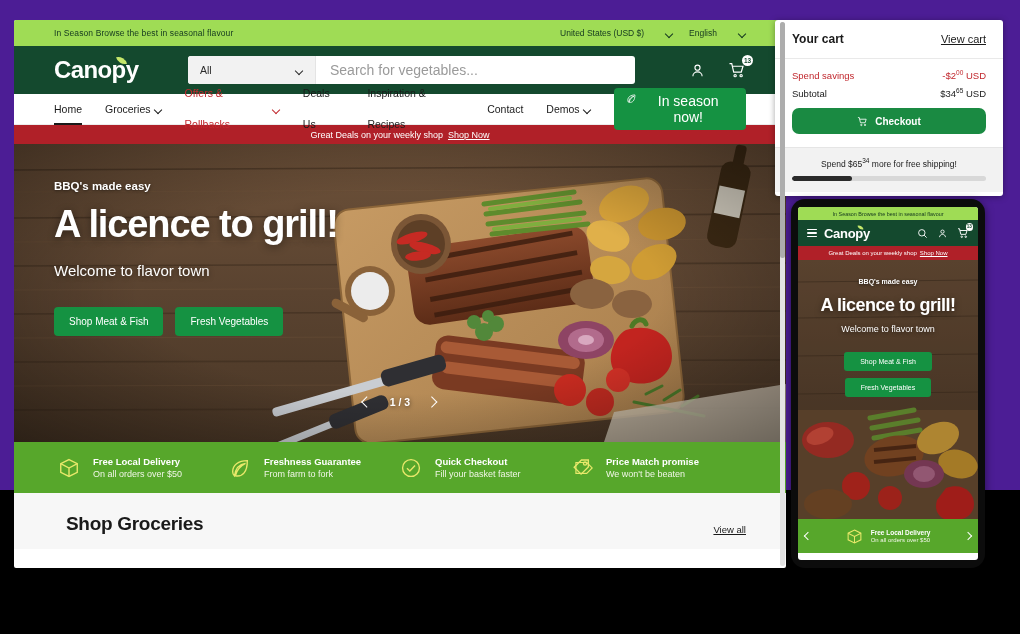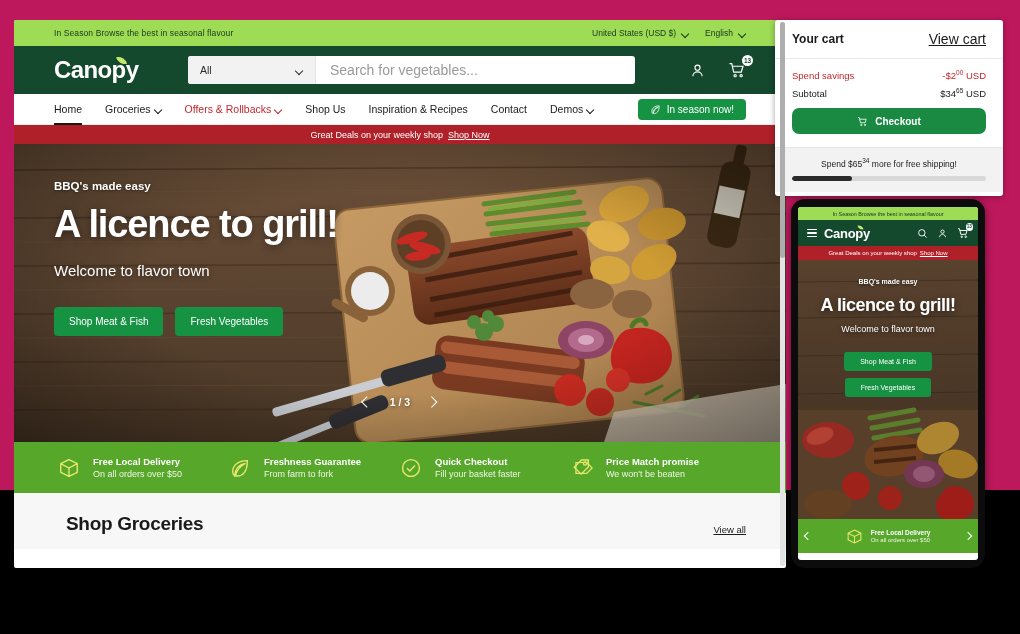--- a/index.html
+++ b/index.html
@@ -4,42 +4,42 @@
 <title>Canopy Theme Preview</title>
 <style>
   * { box-sizing: border-box; margin: 0; padding: 0; }
   html, body {
     width: 1020px; height: 634px;
     background: #000000;
     font-family: "Liberation Sans", sans-serif;
     overflow: hidden;
   }
 
-  .stage { position: relative; width: 1020px; height: 490px; background: #be185d; }
+  .stage { position: relative; width: 1020px; height: 490px; background: #4c1d95; }
 
   
   .desktop {
     position: absolute; left: 14px; top: 20px;
     width: 772px; height: 548px;
     background: #ffffff;
     overflow: hidden;
     border-radius: 2px;
   }
 
   
   .announce {
     height: 26px; background: #9fdc55;
     display: flex; align-items: center;
     padding: 0 40px 0 40px;
     font-size: 8.5px; color: #14381f; font-weight: 500;
     justify-content: space-between;
   }
   .announce .left { letter-spacing: .1px; }
   .announce .right { display: flex; gap: 16px; align-items: center; font-size: 8.5px; }
-  .announce .right .sel { display: flex; align-items: center; gap: 6px; cursor: pointer; text-align: right; }
+  .announce .right .sel { display: flex; align-items: center; gap: 22px; cursor: pointer; text-align: right; }
 
   .chev { display: inline-block; width: 7px; height: 7px; position: relative; }
   .chev::after {
     content: ""; position: absolute; left: 0; top: 1px;
     width: 5px; height: 5px;
     border-right: 1.2px solid currentColor; border-bottom: 1.2px solid currentColor;
     transform: rotate(45deg);
   }
 
   
@@ -95,21 +95,21 @@
     font-size: 10.5px; color: #1a1a1a; display: flex; align-items: center; gap: 4px;
     cursor: pointer; height: 31px; line-height: 31px; position: relative;
   }
   .navitem.active { font-weight: 500; }
   .navitem.active::after {
     content: ""; position: absolute; left: 0; right: 0; bottom: 0; height: 2px; background: #1a1a1a;
   }
   .navitem.sale { color: #c1272d; font-weight: 500; }
   .inseason {
     margin-left: auto; background: #159242; color: #fff;
-    font-size: 10px; font-weight: 500; border-radius: 4px;
+    font-size: 14px; font-weight: 500; border-radius: 4px;
     padding: 5px 12px; display: flex; gap: 6px;
     border: 0; cursor: pointer; font-family: "Liberation Sans", sans-serif;
   }
 
   
   .dealstrip {
     height: 19px; background: #b02028; color: #fff;
     font-size: 9px; display: flex; align-items: center; justify-content: center; gap: 5px;
   }
   .dealstrip a { color: #fff; text-decoration: underline; cursor: pointer; }
@@ -176,21 +176,21 @@
     background: #ffffff;
     border-radius: 3px;
     box-shadow: 0 1px 6px rgba(0,0,0,.35);
     overflow: hidden;
   }
   .cart-head {
     height: 39px; display: flex; align-items: center; justify-content: space-between;
     padding: 0 17px; border-bottom: 1px solid #e9e9e9;
   }
   .cart-title { font-size: 12px; font-weight: 700; color: #1a1a1a; }
-  .cart-view { font-size: 14px; color: #1a1a1a; text-decoration: underline; cursor: pointer; }
+  .cart-view { font-size: 11px; color: #1a1a1a; text-decoration: underline; cursor: pointer; }
   .cart-body { padding: 10px 17px 13px 17px; }
   .cart-line { display: flex; justify-content: space-between; align-items: baseline; margin-bottom: 6px; }
   .cart-line .lbl { font-size: 9.5px; color: #1a1a1a; }
   .cart-line .val { font-size: 9.5px; color: #1a1a1a; font-weight: 500; }
   .cart-line.save .lbl, .cart-line.save .val { color: #c1272d; }
   .sup { font-size: 6.5px; vertical-align: super; }
   .checkout {
     margin-top: 9px; width: 100%; height: 26px; background: #1a8a42;
     color: #fff; border: 0; border-radius: 7px; cursor: pointer;
     font-size: 10px; font-weight: 700; display: flex; align-items: center;
@@ -347,21 +347,21 @@
       </div>
       <div class="navitem">
         <span>Groceries</span>
         <span class="chev"></span>
       </div>
       <div class="navitem sale">
         <span>Offers &amp; Rollbacks</span>
         <span class="chev"></span>
       </div>
       <div class="navitem">
-        <span>Shop Us</span>
+        <span>Deals Us</span>
       </div>
       <div class="navitem">
         <span>Inspiration &amp; Recipes</span>
       </div>
       <div class="navitem">
         <span>Contact</span>
       </div>
       <div class="navitem">
         <span>Demos</span>
         <span class="chev"></span>

